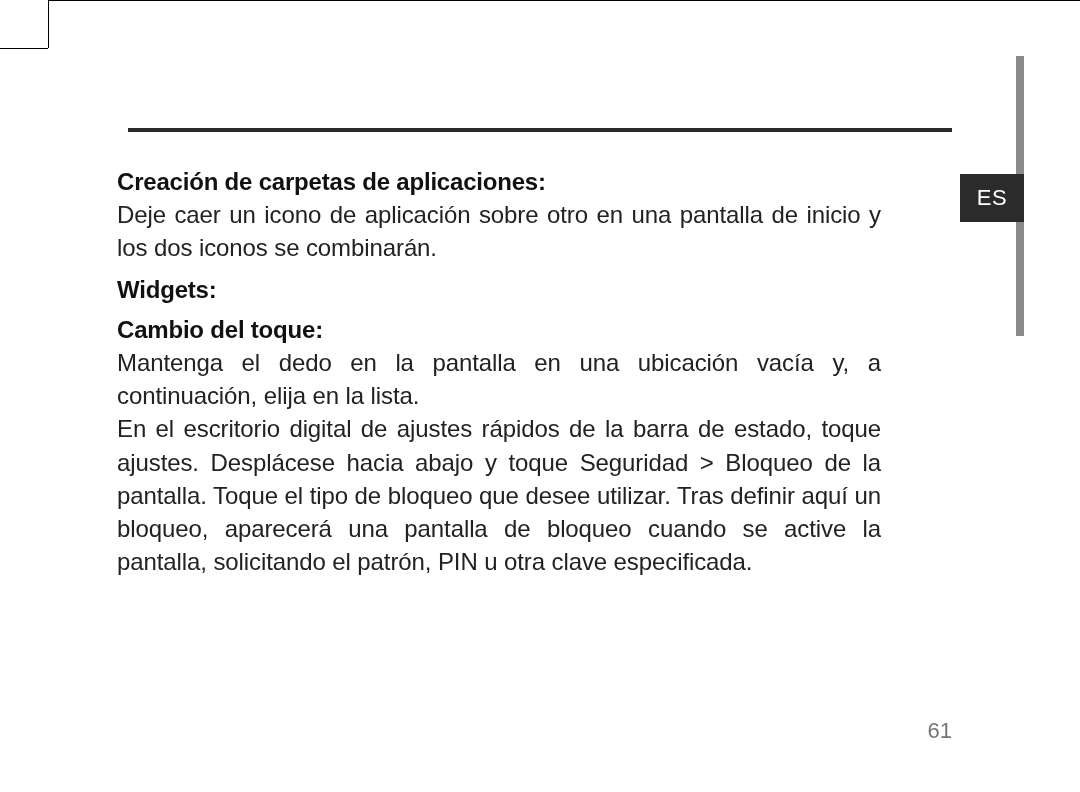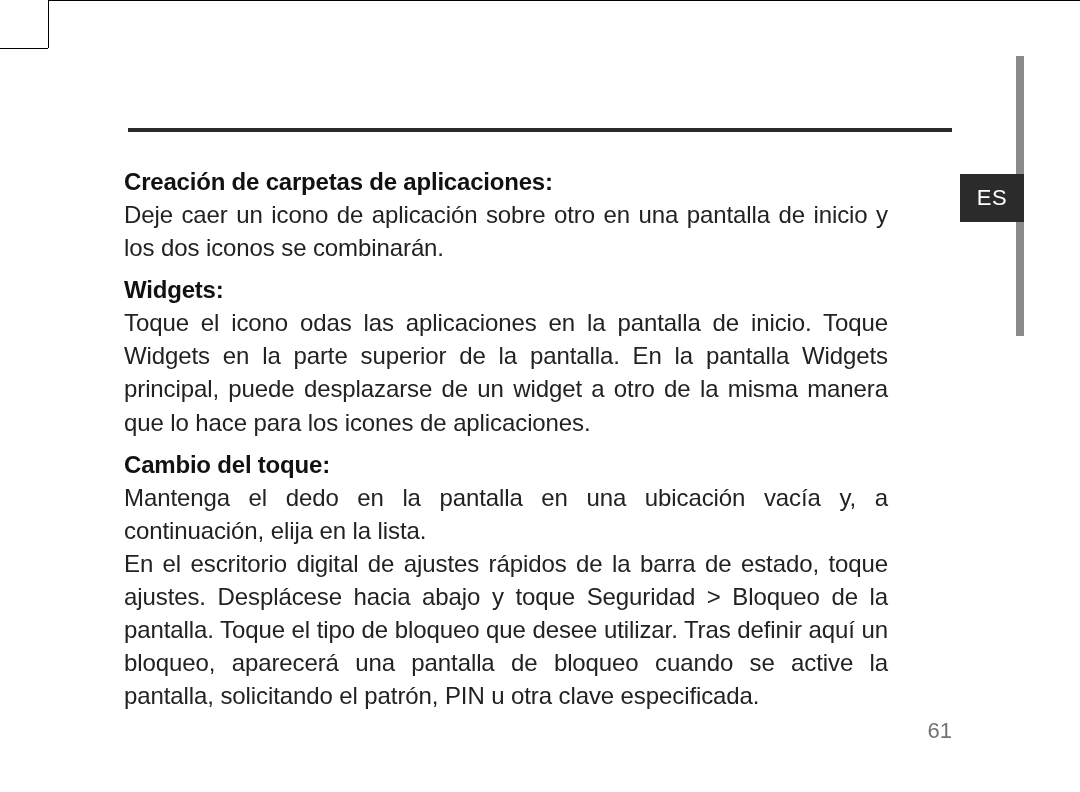--- a/index.html
+++ b/index.html
@@ -67,21 +67,21 @@
     top: 56px;
     right: 56px;
     width: 8px;
     height: 280px;
     background: #8a8a8a;
   }
   
   .content {
     position: absolute;
     top: 168px;
-    left: 124px;
+    left: 117px;
     width: 764px;
   }
   .content h3 {
     font-size: 24px;
     font-weight: 700;
     margin-top: 12px;
     margin-bottom: 2px;
     color: #111;
     letter-spacing: -0.2px;
   }
@@ -117,21 +117,20 @@
   <div class="lang-tab">
     <span>ES</span>
   </div>
 
   <div class="content">
 
     <h3>Creación de carpetas de aplicaciones:</h3>
     <p>Deje caer un icono de aplicación sobre otro en una pantalla de inicio y los dos iconos se combinarán.</p>
 
     <h3>Widgets:</h3>
-    <p>Toque el icono odas las aplicaciones en la pantalla de inicio. Toque Widgets en la parte superior de la pantalla. En la pantalla Widgets principal, puede desplazarse de un widget a otro de la misma manera que lo hace para los icones de aplicaciones.</p>
 
     <h3>Cambio del toque:</h3>
     <p>Mantenga el dedo en la pantalla en una ubicación vacía y, a continuación, elija en la lista.</p>
 
     <p>En el escritorio digital de ajustes rápidos de la barra de estado, toque ajustes. Desplácese hacia abajo y toque Seguridad &gt; Bloqueo de la pantalla. Toque el tipo de bloqueo que desee utilizar. Tras definir aquí un bloqueo, aparecerá una pantalla de bloqueo cuando se active la pantalla, solicitando el patrón, PIN u otra clave especificada.</p>
 
   </div>
 
   <div class="page-number">61</div>
 

